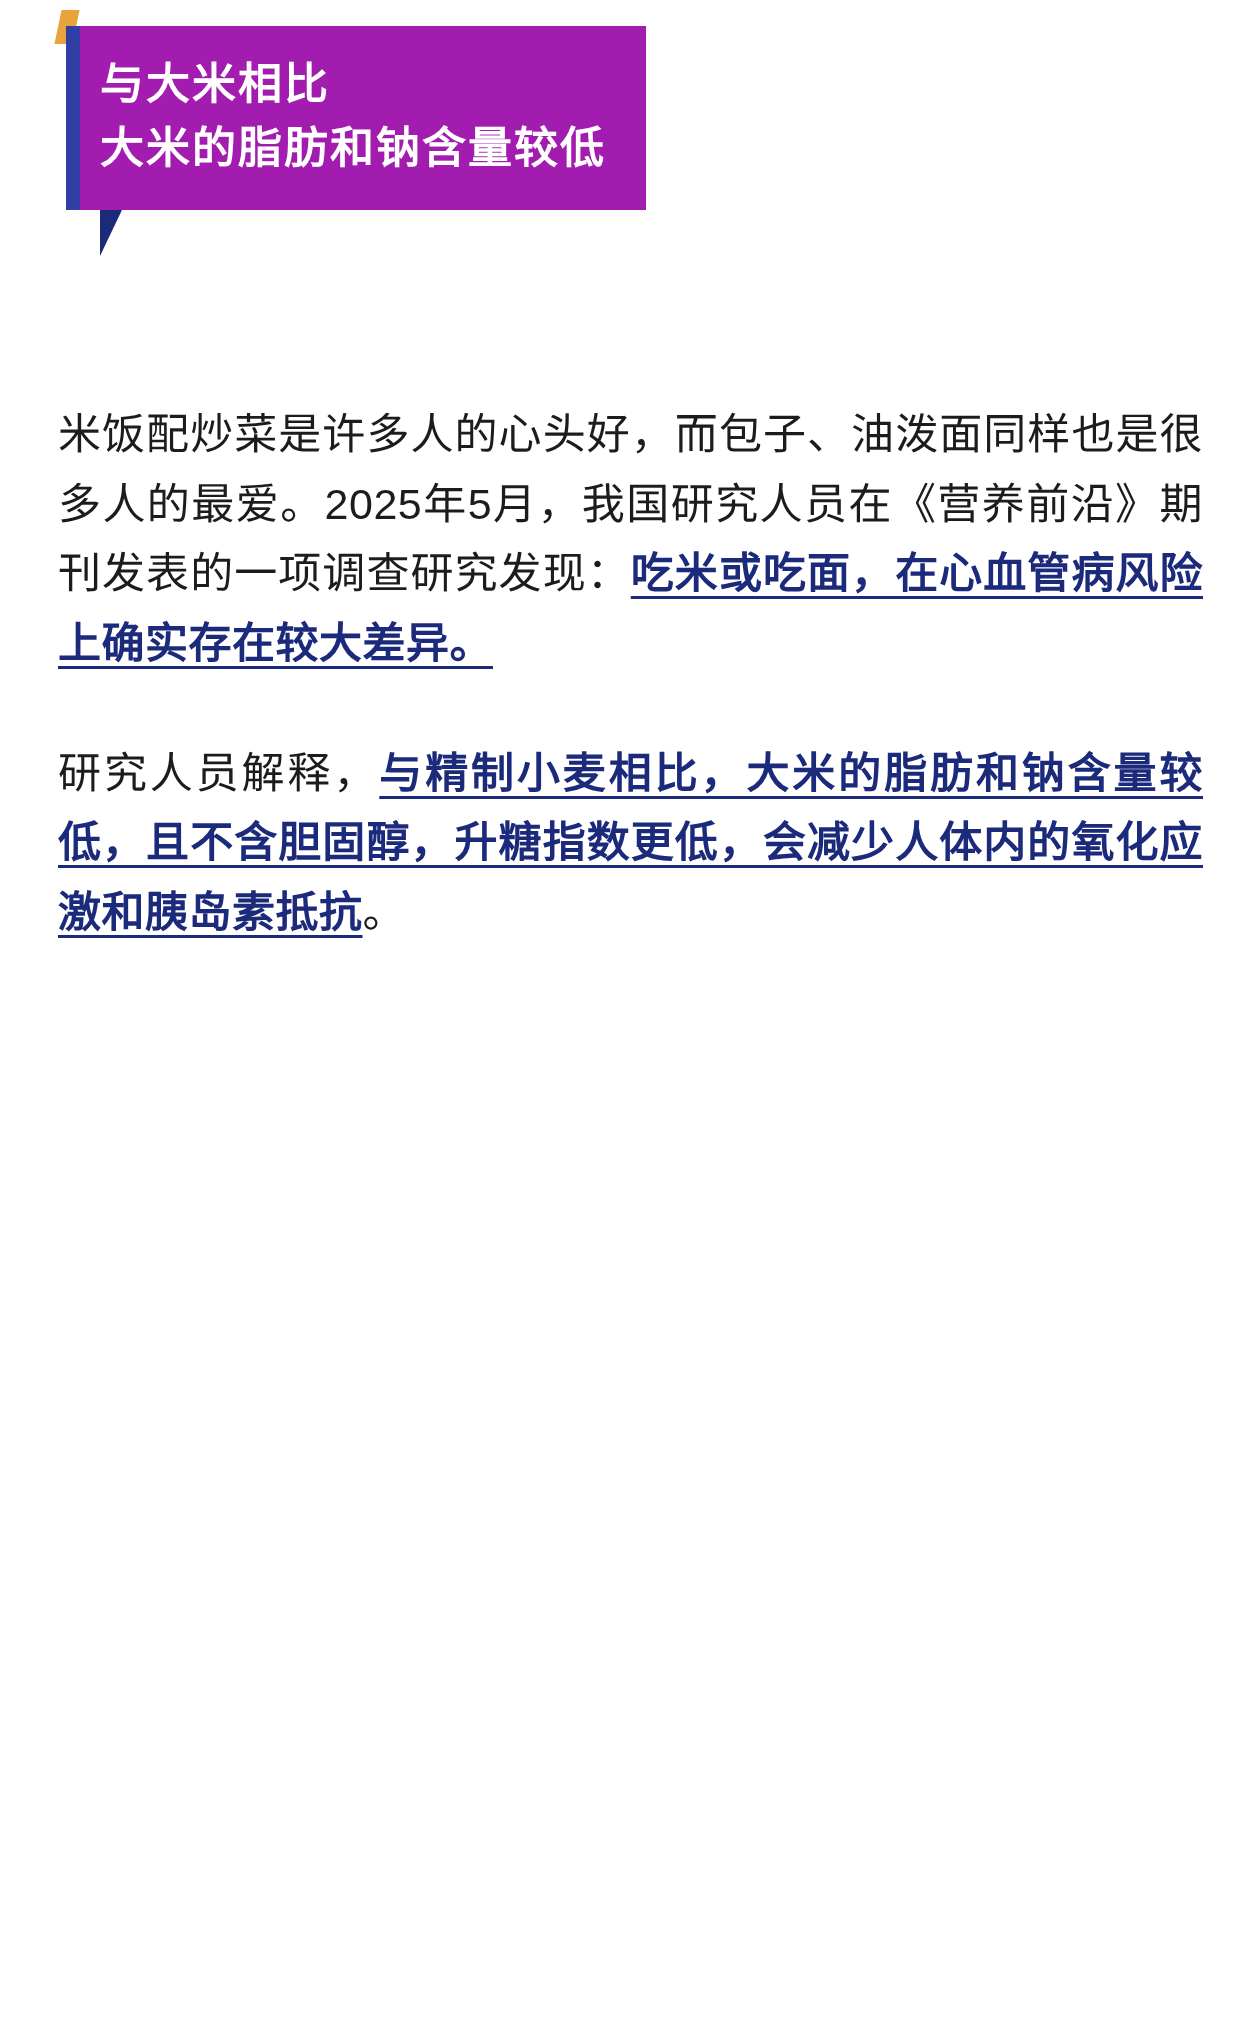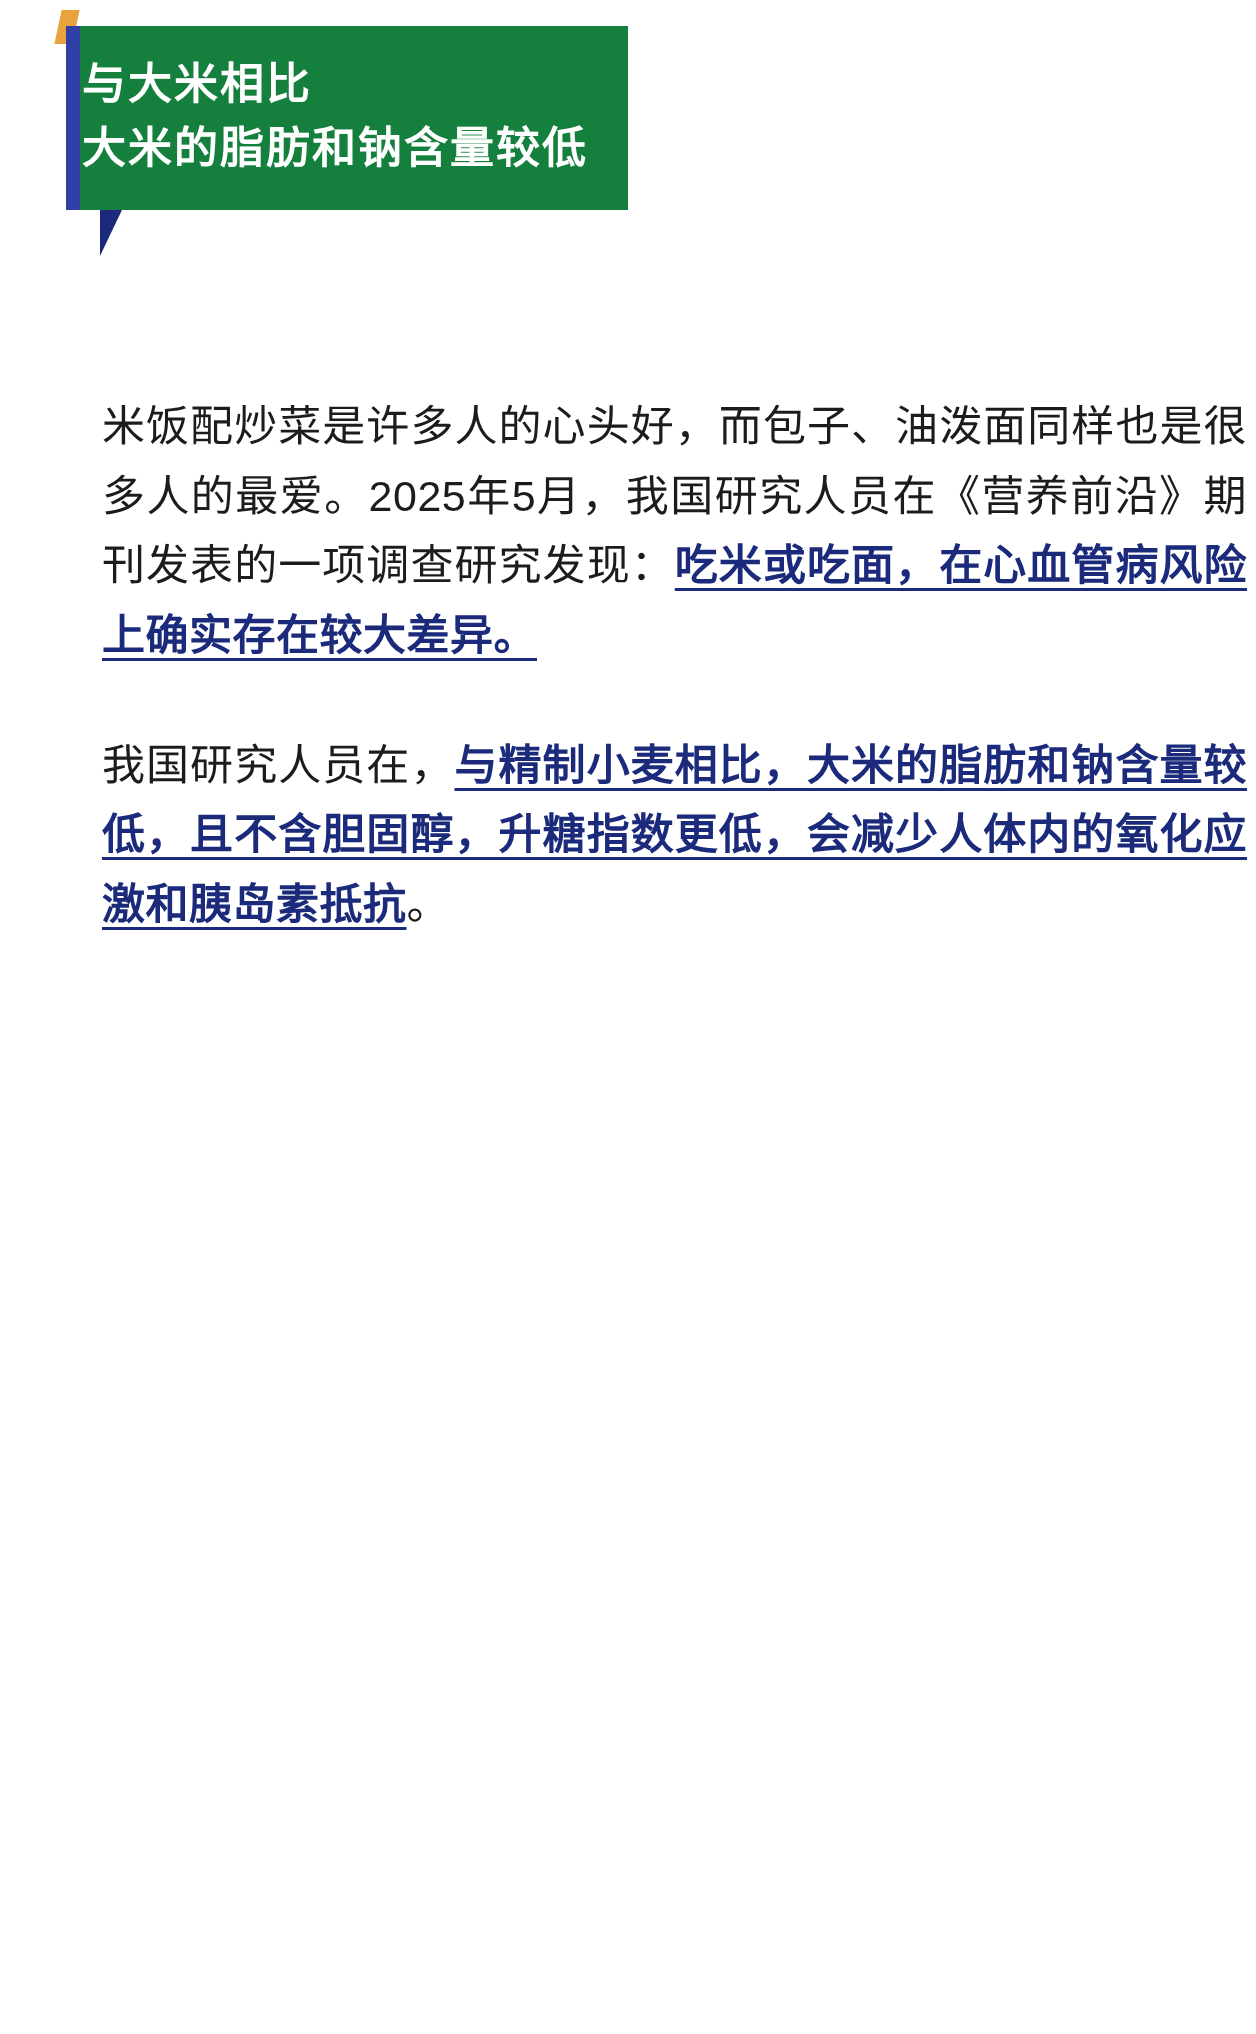--- a/index.html
+++ b/index.html
@@ -25,22 +25,22 @@
   
   .title-wrap {
     position: absolute;
     left: 66px;
     top: 26px;
     width: 800px;
   }
   .title-block {
     position: relative;
     display: inline-block;
-    background: #15803d;
-    padding: 26px 40px 30px 16px;
+    background: #a21caf;
+    padding: 26px 40px 30px 34px;
     box-sizing: border-box;
   }
   .title-accent {
     position: absolute;
     left: 0;
     top: 0;
     width: 14px;
     height: 100%;
     background: #2f3fa6;
   }
@@ -72,23 +72,22 @@
     width: 18px;
     height: 34px;
     background: #e8a33d;
     transform: skewX(-12deg);
     z-index: 0;
   }
 
   .body-copy {
     position: absolute;
     left: 58px;
-    top: 392px;
+    top: 400px;
     width: 1145px;
-    margin-left: 44px;
   }
   .para {
     font-size: 43px;
     line-height: 1.62;
     color: #1c1c1c;
     margin: 0 0 60px 0;
     text-align: justify;
     text-justify: inter-ideograph;
     letter-spacing: 0.5px;
   }
@@ -116,17 +115,17 @@
       <div class="title-line">大米的脂肪和钠含量较低</div>
       <div class="title-tail"></div>
     </div>
   </div>
 
   <div class="body-copy">
     <p class="para">
       <span>米饭配炒菜是许多人的心头好，而包子、油泼面同样也是很多人的最爱。2025年5月，我国研究人员在《营养前沿》期刊发表的一项调查研究发现：</span><span class="hl">吃米或吃面，在心血管病风险上确实存在较大差异。</span>
     </p>
     <p class="para">
-      <span>我国研究人员在，</span><span class="hl">与精制小麦相比，大米的脂肪和钠含量较低，且不含胆固醇，升糖指数更低，会减少人体内的氧化应激和胰岛素抵抗</span><span>。</span>
+      <span>研究人员解释，</span><span class="hl">与精制小麦相比，大米的脂肪和钠含量较低，且不含胆固醇，升糖指数更低，会减少人体内的氧化应激和胰岛素抵抗</span><span>。</span>
     </p>
   </div>
 
 </div>
 
 </body></html>

